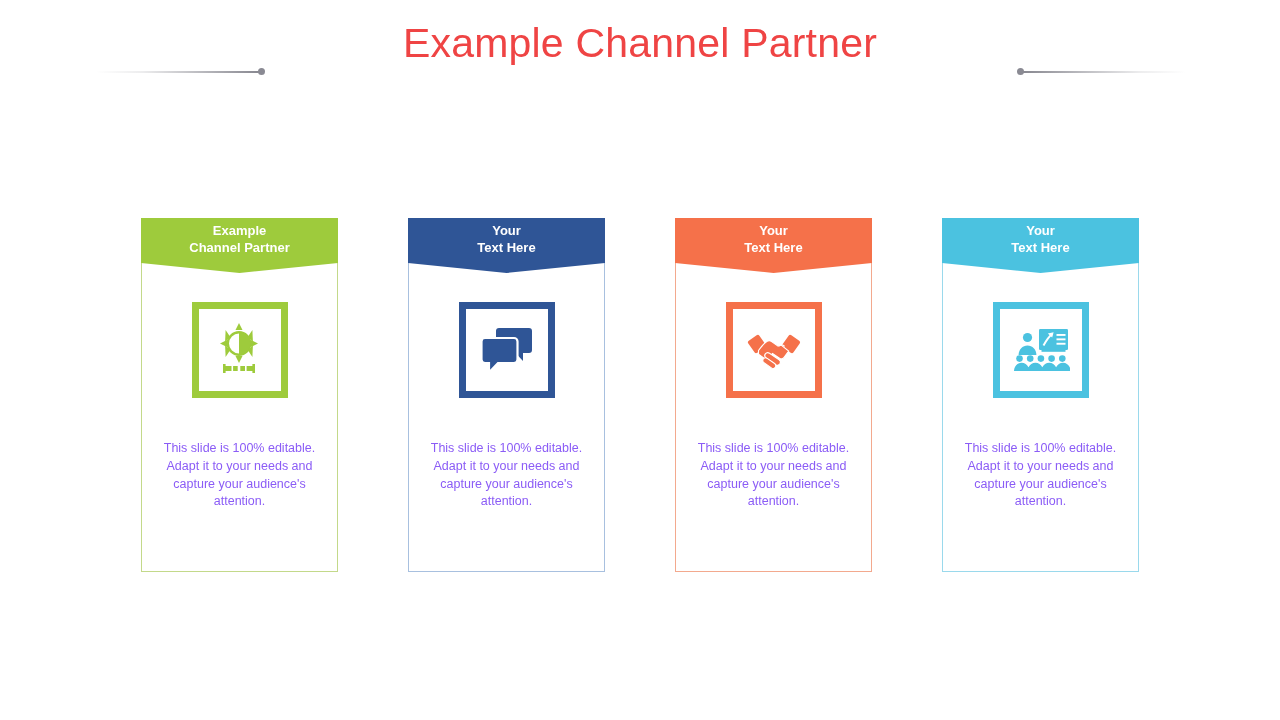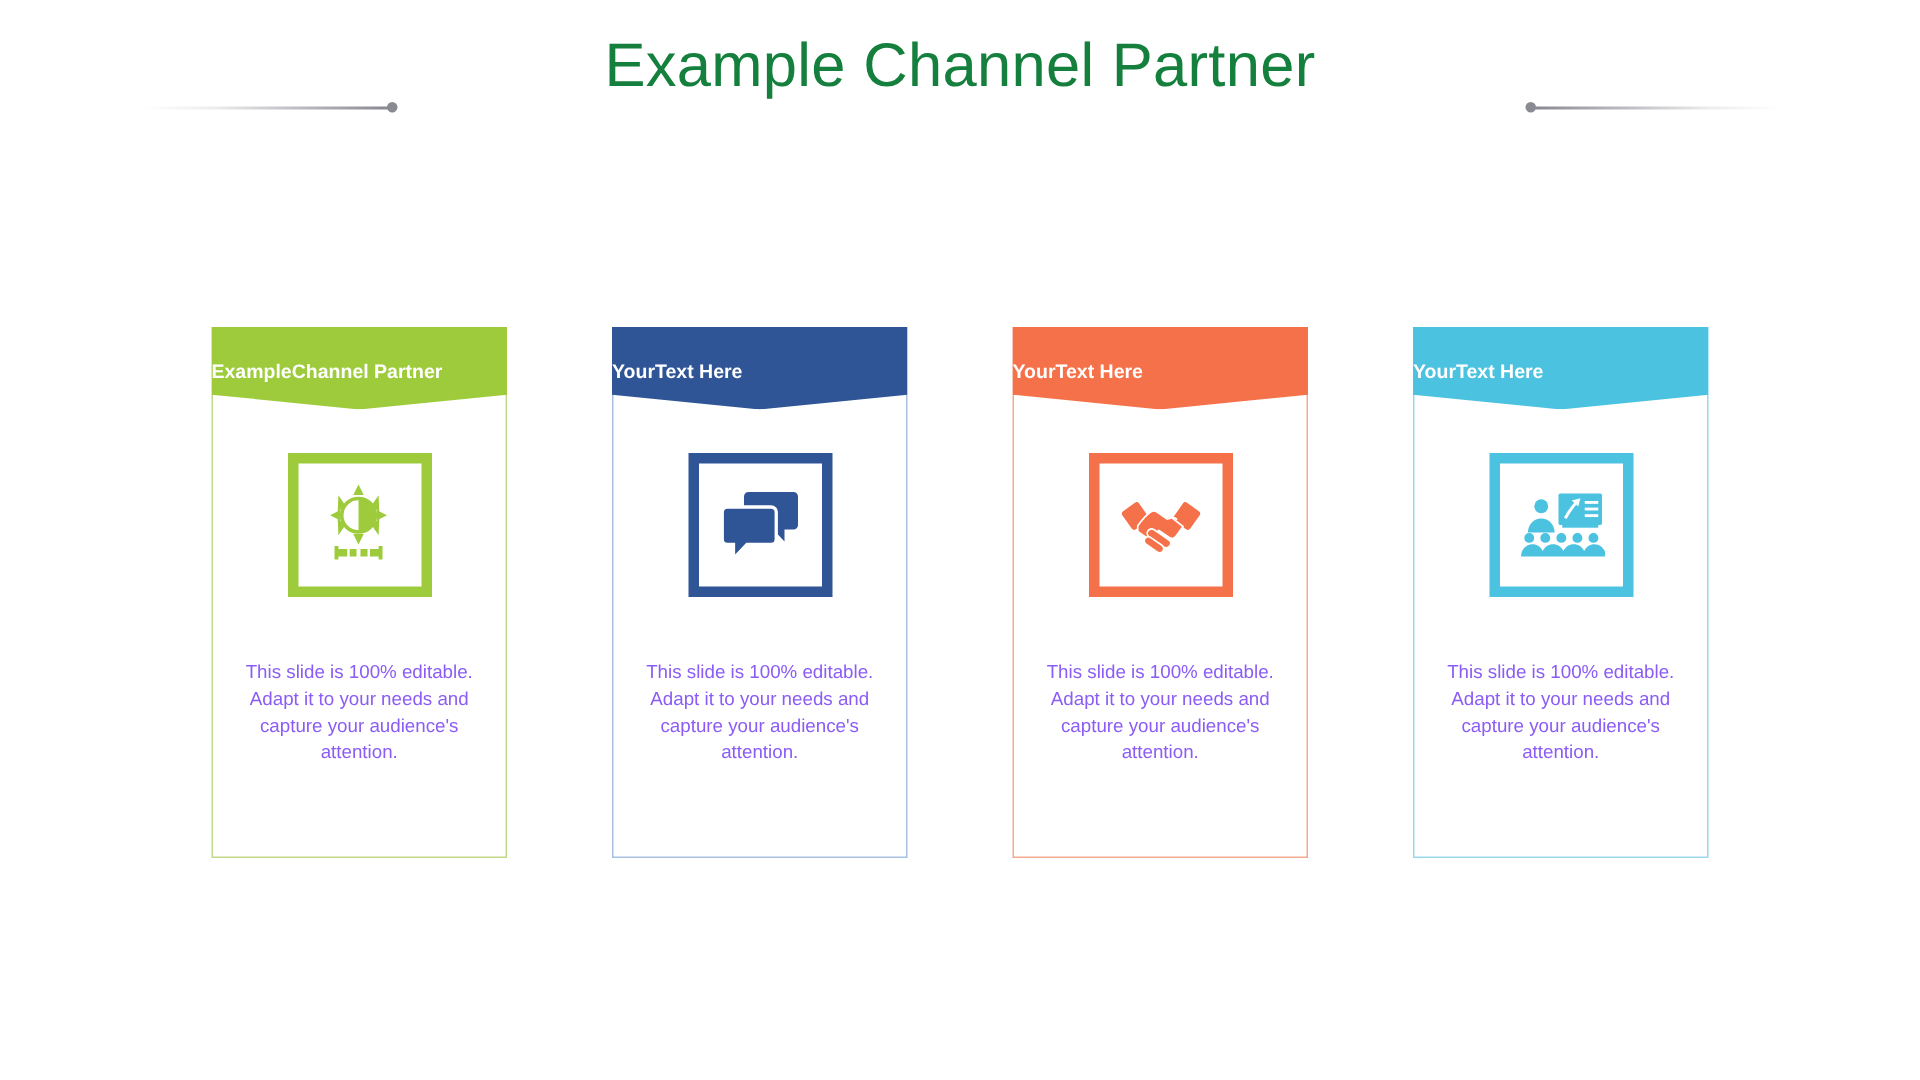--- a/index.html
+++ b/index.html
@@ -22,21 +22,21 @@
 
   
   .title {
     position: absolute;
     top: 16px;
     left: 0;
     width: 1280px;
     text-align: center;
     font-size: 41px;
     font-weight: 400;
-    color: #15803d;
+    color: #ef4444;
     letter-spacing: 0.2px;
     line-height: 54px;
     white-space: nowrap;
   }
 
   .rule {
     position: absolute;
     top: 71px;
     height: 2px;
   }
@@ -89,21 +89,21 @@
     background: #ffffff;
     border: 1px solid #cfcfcf;
   }
   .card-head {
     position: absolute;
     top: 0;
     left: 0;
     width: 197px;
     height: 55px;
     display: flex;
-    flex-direction: row;
+    flex-direction: column;
     align-items: center;
     justify-content: flex-start;
     padding-top: 4px;
     box-sizing: border-box;
     color: #ffffff;
     font-size: 13px;
     font-weight: bold;
     line-height: 17px;
     text-align: center;
     

